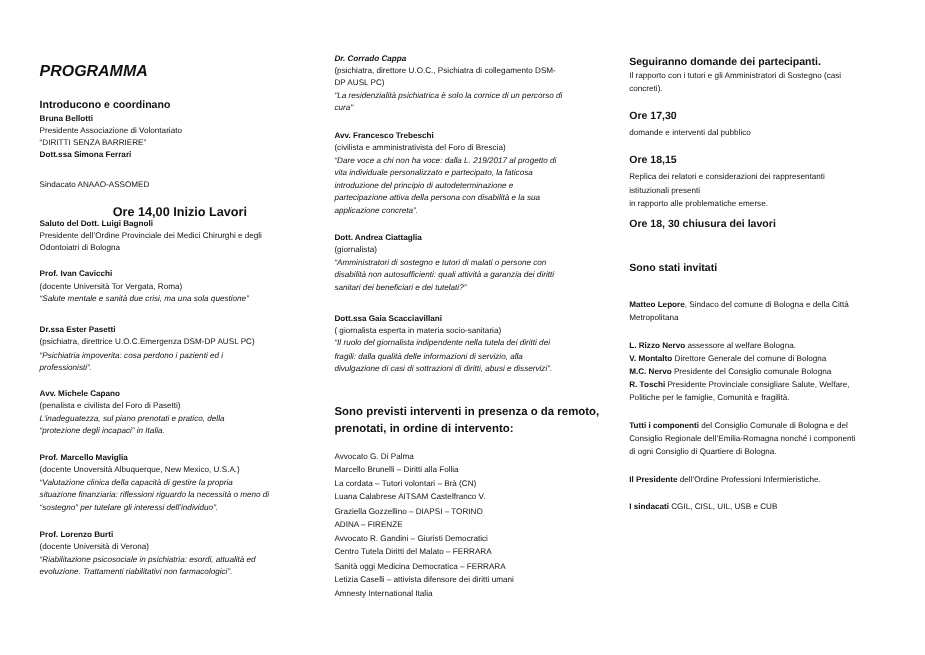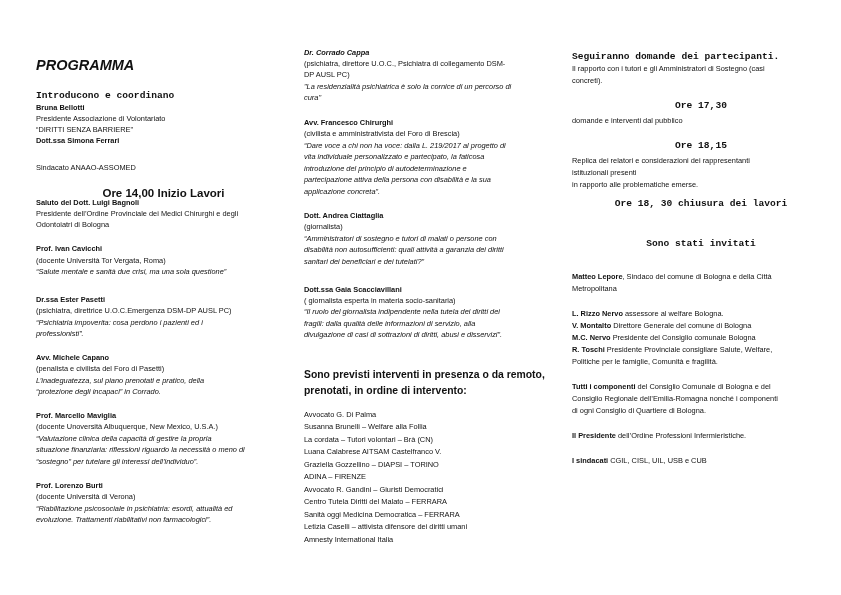--- a/index.html
+++ b/index.html
@@ -6,24 +6,24 @@
     html, body { width: 841px; height: 595px; background: #ffffff; overflow: hidden; }
     body { font-family: "Liberation Sans", sans-serif; color: #111; position: relative; }
     .col { position: absolute; top: 0; }
     .col1 { left: 36px; width: 255px; }
     .col2 { left: 304px; width: 250px; }
     .col3 { left: 572px; width: 258px; }
     .t { position: absolute; left: 0; white-space: nowrap; font-size: 7.4px; line-height: 10px; }
     .b { font-weight: bold; }
     .i { font-style: italic; }
     .h-prog { font-size: 14.5px; font-weight: bold; font-style: italic; line-height: 16px; }
-    .h-sec { font-size: 9.6px; font-weight: bold; line-height: 12px; font-family: Liberation Mono, monospace; }
+    .h-sec { font-size: 9.6px; font-weight: bold; line-height: 12px; }
     .h-time { font-size: 11.5px; font-weight: bold; line-height: 14px; width: 100%; text-align: center; }
     .h-big { font-size: 10.4px; font-weight: bold; line-height: 13px; }
-    .center { width: 100%; text-align: center; }
+    .center { width: 100%; }
   </style>
 </head>
 <body>
 
 <div class="col col1">
   <div class="t h-prog" style="top:57px">PROGRAMMA</div>
   <div class="t h-sec" style="top:90px">Introducono e coordinano</div>
   <div class="t b" style="top:103px">Bruna Bellotti</div>
   <div class="t" style="top:114px">Presidente Associazione  di Volontariato</div>
   <div class="t" style="top:125px">“DIRITTI SENZA BARRIERE”</div>
@@ -41,42 +41,42 @@
   <div class="t i" style="top:267px">“Salute mentale e sanità due crisi, ma una sola questione”</div>
 
   <div class="t b" style="top:295px">Dr.ssa Ester Pasetti</div>
   <div class="t" style="top:306px">(psichiatra, direttrice U.O.C.Emergenza DSM-DP AUSL PC)</div>
   <div class="t i" style="top:318px">“Psichiatria impoverita: cosa perdono i pazienti ed i</div>
   <div class="t i" style="top:329px">professionisti”.</div>
 
   <div class="t b" style="top:353px">Avv. Michele Capano</div>
   <div class="t" style="top:364px">(penalista e civilista del Foro di Pasetti)</div>
   <div class="t i" style="top:376px">L’inadeguatezza, sul piano prenotati e pratico, della</div>
-  <div class="t i" style="top:387px">“protezione degli incapaci” in Corrado.</div>
+  <div class="t i" style="top:387px">“protezione degli incapaci” in Italia.</div>
 
   <div class="t b" style="top:411px">Prof. Marcello Maviglia</div>
   <div class="t" style="top:422px">(docente Unoversità Albuquerque, New Mexico, U.S.A.)</div>
   <div class="t i" style="top:434px">“Valutazione clinica della capacità di gestire la propria</div>
   <div class="t i" style="top:445px">situazione finanziaria: riflessioni riguardo la necessità o meno di</div>
   <div class="t i" style="top:457px">“sostegno” per tutelare gli interessi dell’individuo”.</div>
 
   <div class="t b" style="top:481px">Prof. Lorenzo Burti</div>
   <div class="t" style="top:492px">(docente Università di Verona)</div>
   <div class="t i" style="top:504px">“Riabilitazione psicosociale in psichiatria: esordi, attualità ed</div>
   <div class="t i" style="top:515px">evoluzione. Trattamenti riabilitativi non farmacologici”.</div>
 </div>
 
 <div class="col col2">
   <div class="t b i" style="top:48px">Dr. Corrado Cappa</div>
   <div class="t" style="top:59px">(psichiatra, direttore U.O.C., Psichiatra di collegamento  DSM-</div>
   <div class="t" style="top:70px">DP AUSL PC)</div>
   <div class="t i" style="top:82px">"La residenzialità psichiatrica è solo la cornice di un percorso di</div>
   <div class="t i" style="top:93px">cura"</div>
 
-  <div class="t b" style="top:118px">Avv. Francesco Chirurghi</div>
+  <div class="t b" style="top:118px">Avv. Francesco Trebeschi</div>
   <div class="t" style="top:129px">(civilista e amministrativista del Foro di Brescia)</div>
   <div class="t i" style="top:141px">“Dare voce a chi non ha voce: dalla L. 219/2017 al progetto di</div>
   <div class="t i" style="top:152px">vita individuale personalizzato e partecipato, la faticosa</div>
   <div class="t i" style="top:164px">introduzione del principio di autodeterminazione e</div>
   <div class="t i" style="top:175px">partecipazione attiva della persona con disabilità e la sua</div>
   <div class="t i" style="top:187px">applicazione concreta”.</div>
 
   <div class="t b" style="top:211px">Dott. Andrea Ciattaglia</div>
   <div class="t" style="top:222px">(giornalista)</div>
   <div class="t i" style="top:234px"> “Amministratori di sostegno e tutori di malati o persone con</div>
@@ -86,21 +86,21 @@
   <div class="t b" style="top:285px">Dott.ssa Gaia Scacciavillani</div>
   <div class="t" style="top:296px">( giornalista esperta in materia socio-sanitaria)</div>
   <div class="t i" style="top:307px">“Il ruolo del giornalista indipendente nella tutela dei diritti dei</div>
   <div class="t i" style="top:319px">fragili: dalla qualità delle informazioni di servizio, alla</div>
   <div class="t i" style="top:330px">divulgazione di casi di sottrazioni di diritti, abusi e disservizi”.</div>
 
   <div class="t h-big" style="top:368px">Sono previsti interventi in presenza o da remoto,</div>
   <div class="t h-big" style="top:384px">prenotati, in ordine di intervento:</div>
 
   <div class="t" style="top:410px">Avvocato G. Di Palma</div>
-  <div class="t" style="top:422px">Susanna Brunelli – Welfare alla Follia</div>
+  <div class="t" style="top:422px">Marcello Brunelli – Diritti alla Follia</div>
   <div class="t" style="top:435px">La cordata – Tutori volontari – Brà (CN)</div>
   <div class="t" style="top:447px">Luana Calabrese AITSAM Castelfranco V.</div>
   <div class="t" style="top:460px">Graziella Gozzellino – DIAPSI – TORINO</div>
   <div class="t" style="top:472px">ADINA – FIRENZE</div>
   <div class="t" style="top:485px">Avvocato R. Gandini – Giuristi Democratici</div>
   <div class="t" style="top:497px">Centro Tutela Diritti del Malato – FERRARA</div>
   <div class="t" style="top:510px">Sanità oggi Medicina Democratica – FERRARA</div>
   <div class="t" style="top:522px">Letizia Caselli – attivista difensore dei diritti umani</div>
   <div class="t" style="top:535px">Amnesty International Italia</div>
 </div>

